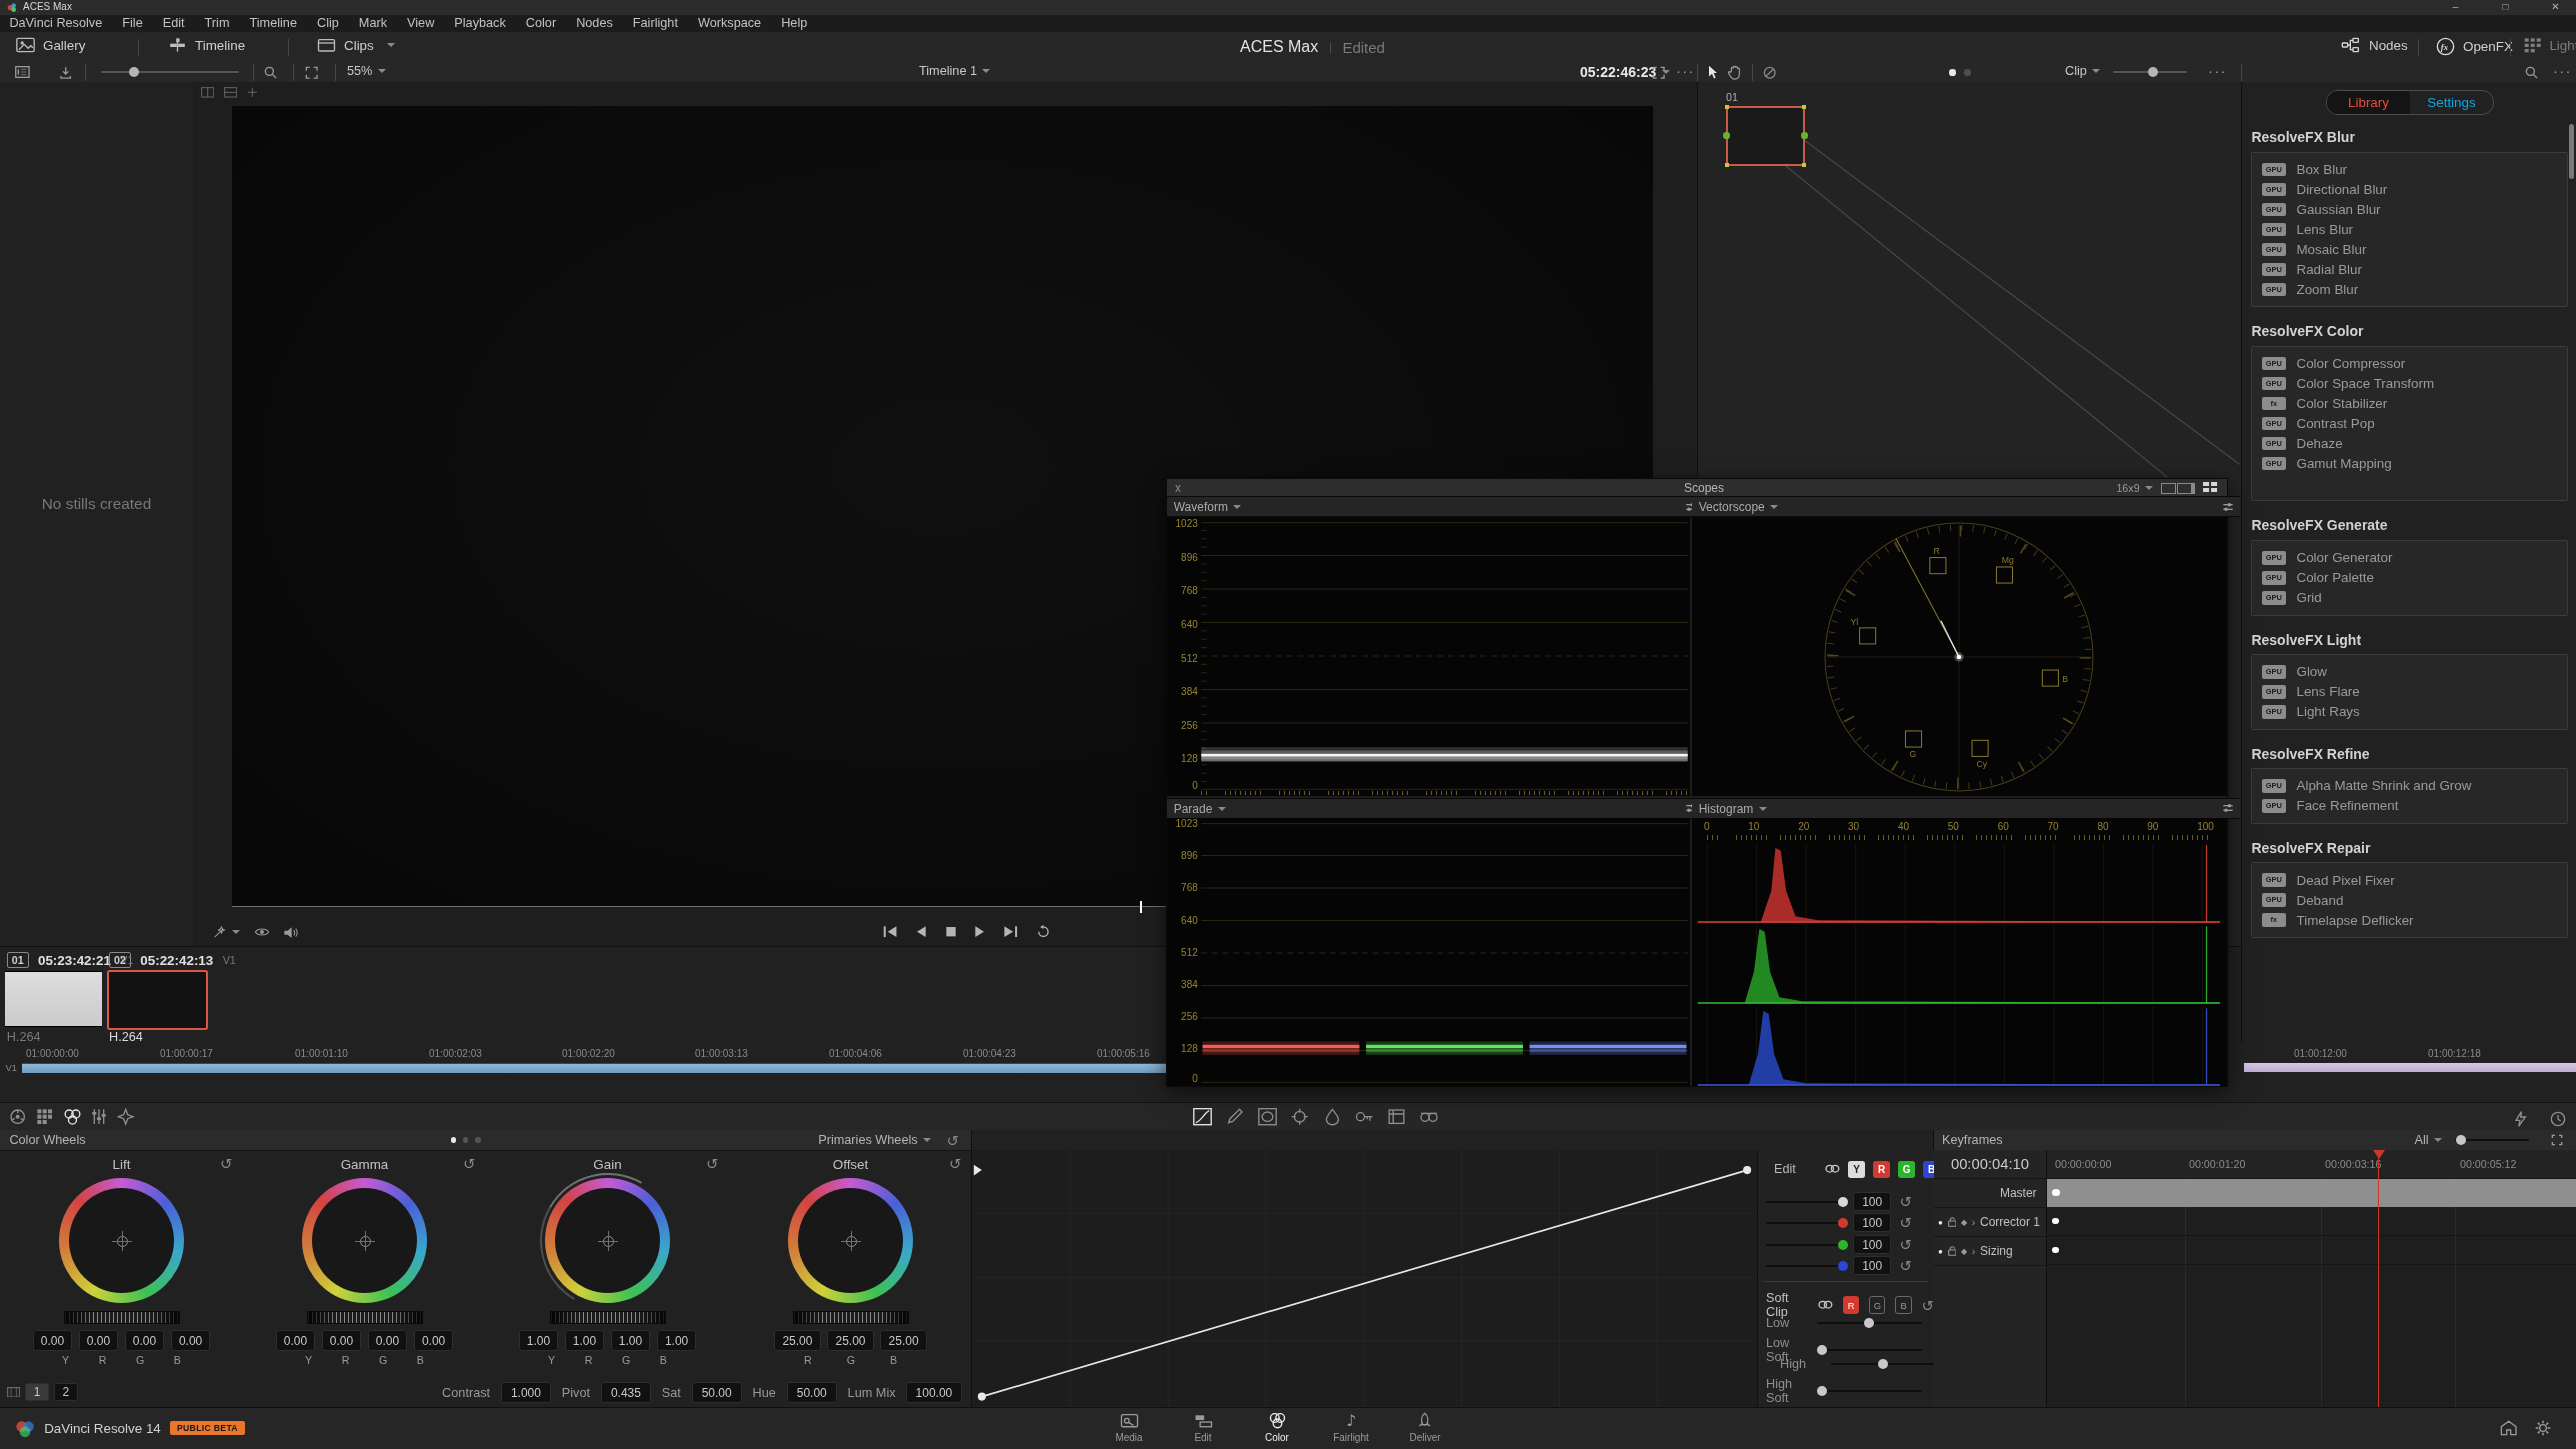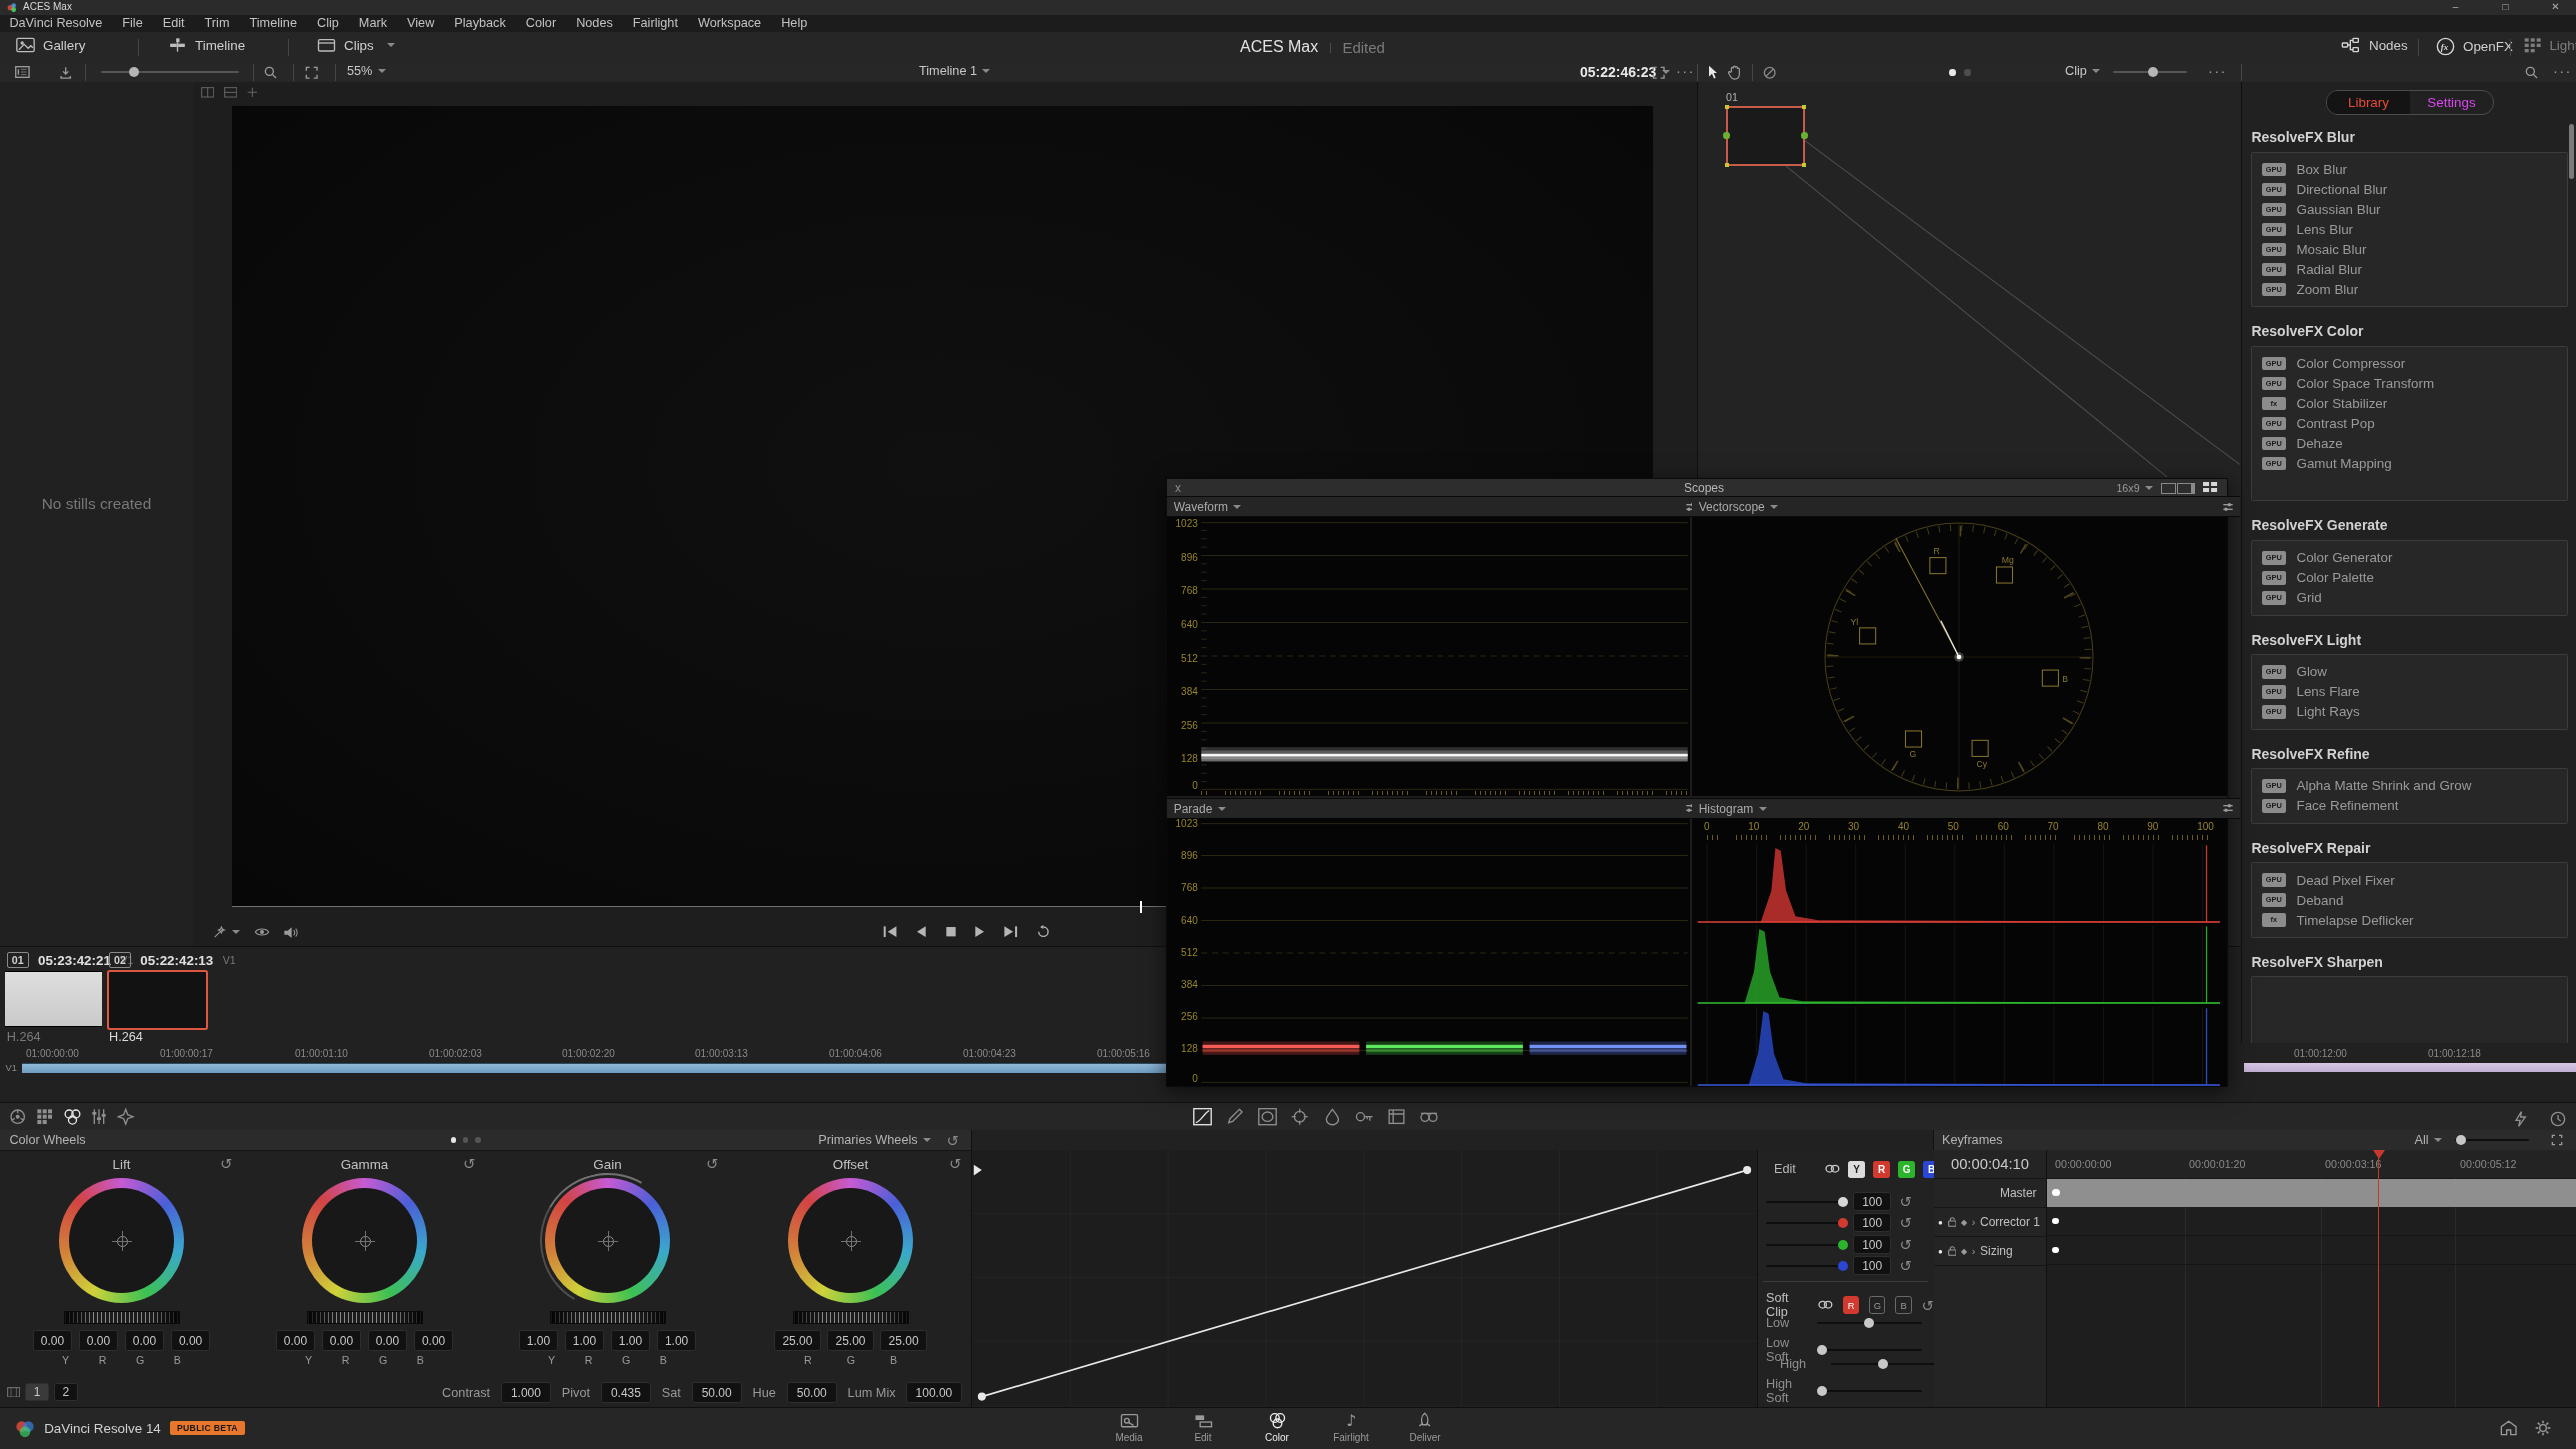--- a/index.html
+++ b/index.html
@@ -21,21 +21,21 @@
   .tbtn.dim{color:#7e7e7e}
   
   #gallery{left:0;top:82px;width:193px;height:864px;background:#212121;border-right:0.7px solid #0f0f0f}
   #viewer{left:193px;top:82px;width:1505px;height:864px;background:#1e1e1e}
   #video{left:39px;top:24px;width:1421px;height:800px;background:radial-gradient(ellipse at 50% 45%,#101010 0%,#0a0a0a 70%,#070707 100%)}
   #nodepanel{left:1697px;top:82px;width:543px;height:1020px;background:#232323;border-left:0.7px solid #0f0f0f}
   #fxpanel{left:2241px;top:82px;width:335px;height:961px;background:#212121;border-left:0.7px solid #0f0f0f;z-index:3}
   .tabpill{display:flex;border:0.7px solid #4c4c4c;border-radius:12px;overflow:hidden;font-size:13.4px}
   .tabpill .tab{width:83px;height:23px;display:flex;align-items:center;justify-content:center}
   .tab.active{background:#141414;color:#e84b3a}
-  .tab.idle{color:#d946ef}
+  .tab.idle{color:#0ea5e9}
   .fxsec{padding:0 9.4px;margin-top:16px}
   .fxtitle{font-size:14px;font-weight:bold;color:#d2d2d2;margin-bottom:6.7px}
   .fxbox{border:0.7px solid #3c3c3c;background:#272727;border-radius:1.3px;padding:6.7px 0}
   .fxrow{height:20px;display:flex;align-items:center;gap:10.7px;padding-left:9.4px;color:#9a9a9a;font-size:13.4px}
   .gpu{width:24px;height:13.4px;background:#8c8c8c;border-radius:2px;color:#1c1c1c;font-size:7.4px;font-weight:bold;display:flex;align-items:center;justify-content:center;flex:none}
   
   #scopes{left:1166px;top:478px;width:1060px;height:607px;background:#1c1c1c;border:0.7px solid #0a0a0a;z-index:10;box-shadow:0 5.4px 20px rgba(0,0,0,.6)}
   #scopes .wtitle{height:17.4px;background:#2d2d2d;display:flex;align-items:center;font-size:12px;color:#b8b8b8}
   .qhead{height:19px;background:#252525;display:flex;align-items:center;font-size:12px;color:#aaa;padding:0 6.7px;border-top:0.7px solid #0a0a0a;border-bottom:0.7px solid #0a0a0a}
   .plot{background:#050505}
@@ -523,24 +523,20 @@
           <div class="fxrow">
               <span class="gpu">GPU</span>
               <span>Deband</span>
             </div>
           <div class="fxrow">
               <span class="gpu">fx</span>
               <span>Timelapse Deflicker</span>
             </div>
         </div>
       </div>
-      <div class="fxsec">
-        <div class="fxtitle">ResolveFX Sharpen</div>
-        <div class="fxbox" style="height:94px"></div>
-      </div>
     </div>
   </div>
 
   <div class="abs" id="clipstrip">
     <div class="abs flex" style="left:6.7px;top:5.4px;gap:9.4px">
       <span class="cnum">01</span>
       <span class="ctc">05:23:42:21</span>
       <span class="cv1">V1</span>
     </div>
     <div class="abs flex" style="left:109px;top:5.4px;gap:9.4px">

